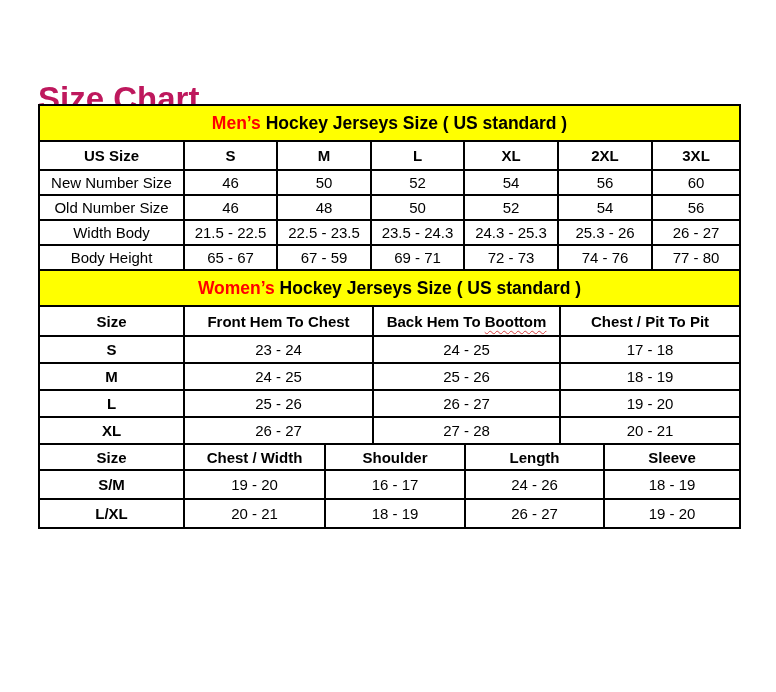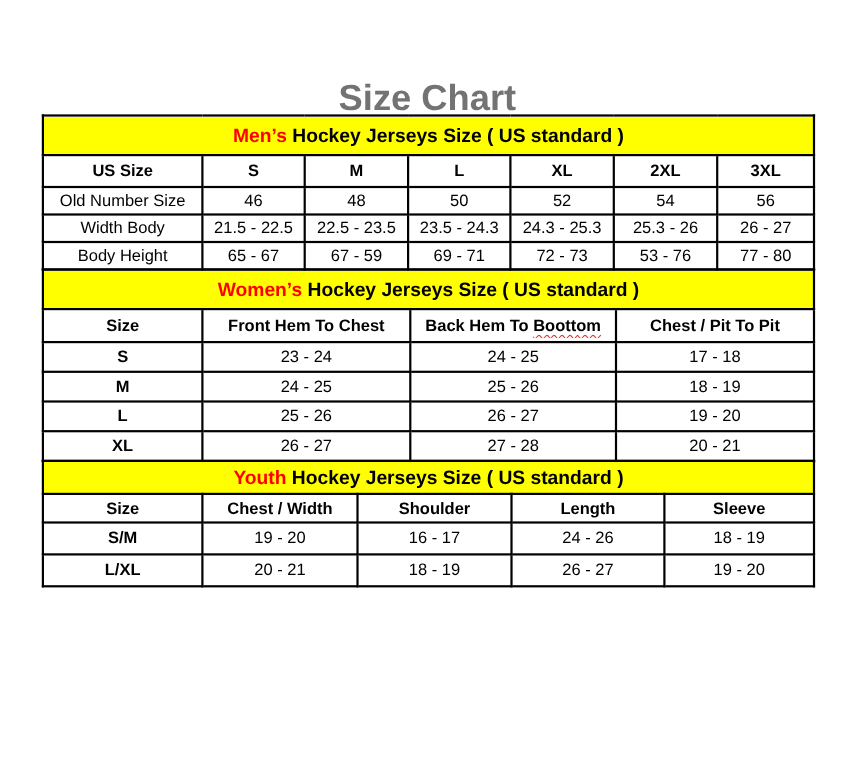--- a/index.html
+++ b/index.html
@@ -4,24 +4,24 @@
 <style>
   html, body {
     margin: 0; padding: 0;
     width: 776px; height: 692px;
     background: #ffffff;
     overflow: hidden;
     font-family: "Liberation Sans", sans-serif;
   }
   .page { position: relative; width: 776px; height: 692px; background: #ffffff; }
   .title {
-    position: absolute; top: 72px; left: 38px; width: 701px;
-    margin: 0; text-align: center;
+    position: absolute; top: 82px; left: 38px; width: 701px;
+    margin: 0; text-align: left;
     font-size: 33px; line-height: 1.05; font-weight: bold;
-    color: #737373;
+    color: #be185d;
   }
   .tables { position: absolute; top: 104px; left: 38px; width: 701px; }
   table {
     border-collapse: collapse; table-layout: fixed;
     width: 701px;
   }
   .tables table + table { margin-top: -2px; }
   td {
     border: 2px solid #000000;
     text-align: center; vertical-align: middle;
@@ -78,20 +78,29 @@
       <tr class="colhead">
         <td>US Size</td>
         <td>S</td>
         <td>M</td>
         <td>L</td>
         <td>XL</td>
         <td>2XL</td>
         <td>3XL</td>
       </tr>
       <tr class="datarow">
+        <td>New Number Size</td>
+        <td>46</td>
+        <td>50</td>
+        <td>52</td>
+        <td>54</td>
+        <td>56</td>
+        <td>60</td>
+      </tr>
+      <tr class="datarow">
         <td>Old Number Size</td>
         <td>46</td>
         <td>48</td>
         <td>50</td>
         <td>52</td>
         <td>54</td>
         <td>56</td>
       </tr>
       <tr class="datarow">
         <td>Width Body</td>
@@ -101,21 +110,21 @@
         <td>24.3 - 25.3</td>
         <td>25.3 - 26</td>
         <td>26 - 27</td>
       </tr>
       <tr class="datarow">
         <td>Body Height</td>
         <td>65 - 67</td>
         <td>67 - 59</td>
         <td>69 - 71</td>
         <td>72 - 73</td>
-        <td>53 - 76</td>
+        <td>74 - 76</td>
         <td>77 - 80</td>
       </tr>
     </tbody>
       </table>
 
     <table id="womens-table">
       <colgroup>
         <col style="width:145px">
           <col style="width:189px">
           <col style="width:187px">
@@ -160,23 +169,20 @@
 
     <table id="youth-table">
       <colgroup>
         <col style="width:145px">
           <col style="width:141px">
           <col style="width:140px">
           <col style="width:139px">
           <col style="width:136px">
       </colgroup>
       <tbody>
-          <tr class="band">
-        <td colspan="5"><span class="hl">Youth</span><span> Hockey Jerseys Size ( US standard )</span></td>
-      </tr>
       <tr class="colhead">
         <td>Size</td>
         <td>Chest / Width</td>
         <td>Shoulder</td>
         <td>Length</td>
         <td>Sleeve</td>
       </tr>
       <tr class="datarow">
         <td class="sizecell">S/M</td>
         <td>19 - 20</td>

